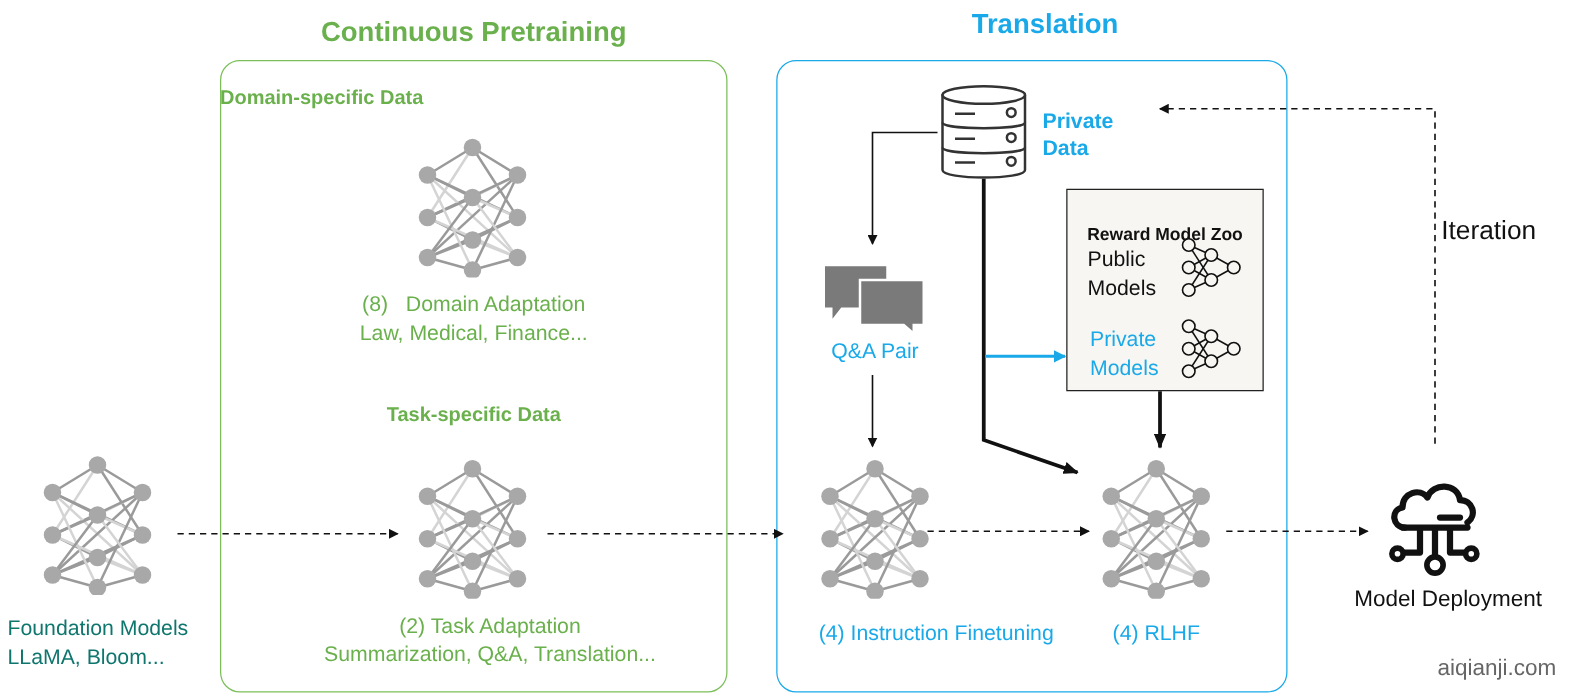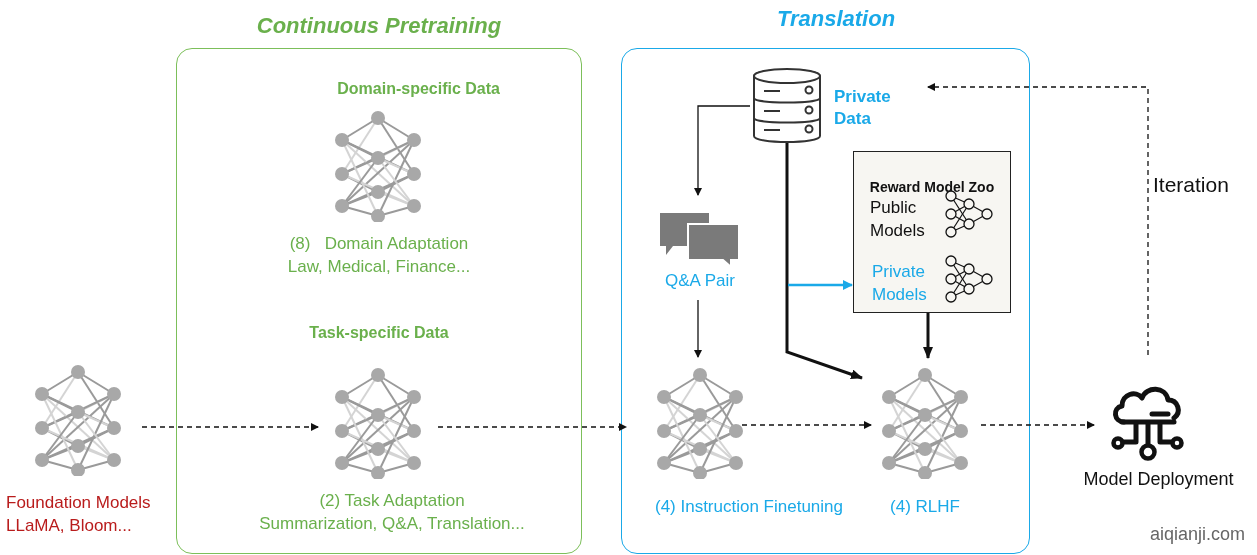--- a/index.html
+++ b/index.html
@@ -1,46 +1,46 @@
 <!DOCTYPE html>
 <html><head>
 <meta charset="utf-8">
 <style>
   html, body { margin:0; padding:0; background:#ffffff; }
   body { width:1257px; height:555px; position:relative; overflow:hidden; font-family:"Liberation Sans", sans-serif; }
   .abs { position:absolute; }
   .green { color:#6ab04c; }
   .blue { color:#1aa9e8; }
-  .title { font-size:22px; font-weight:bold;font-style:italic; }
+  .title { font-size:22px; font-weight:bold; }
   .sub { font-size:16px; font-weight:bold; }
   .lbl { font-size:17px; text-align:center; line-height:23px; white-space:nowrap; }
   svg.full { position:absolute; left:0; top:0; }
   .nn { position:absolute; }
 </style>
 </head>
 <body>
 
 <div class="abs" style="left:176px;top:48px;width:404px;height:504px;border:1.5px solid #7cbf5a;border-radius:16px;"></div>
 <div class="abs" style="left:621px;top:48px;width:407px;height:504px;border:1.5px solid #1aa9e8;border-radius:16px;"></div>
 
 <div class="abs title green" style="left:176px;top:13px;width:406px;text-align:center;">Continuous Pretraining</div>
 <div class="abs title blue" style="left:621px;top:6px;width:430px;text-align:center;">Translation</div>
 
-<div class="abs sub green" style="left:176px;top:80px;width:324px;text-align:right;">Domain-specific Data</div>
+<div class="abs sub green" style="left:176px;top:70px;width:324px;text-align:left;">Domain-specific Data</div>
 <div class="abs lbl green" style="left:176px;top:232px;width:406px;">
   <div style="white-space:pre;">(8)   Domain Adaptation</div>
   <div>Law, Medical, Finance...</div>
 </div>
 <div class="abs sub green" style="left:176px;top:324px;width:406px;text-align:center;">Task-specific Data</div>
 <div class="abs lbl green" style="left:189px;top:489px;width:406px;">
   <div>(2) Task Adaptation</div>
   <div>Summarization, Q&amp;A, Translation...</div>
 </div>
 
-<div class="abs lbl" style="left:6px;top:491px;text-align:left;color:#b91c1c;">
+<div class="abs lbl" style="left:6px;top:491px;text-align:left;color:#0f766e;">
   <div>Foundation Models</div>
   <div>LLaMA, Bloom...</div>
 </div>
 
 <div class="abs blue" style="left:834px;top:86px;font-size:17px;font-weight:bold;line-height:22px;">
   <div>Private</div>
   <div>Data</div>
 </div>
 <div class="abs lbl blue" style="left:650px;top:269px;width:100px;">Q&amp;A Pair</div>
 <div class="abs lbl blue" style="left:634px;top:495px;width:230px;">(4) Instruction Finetuning</div>

